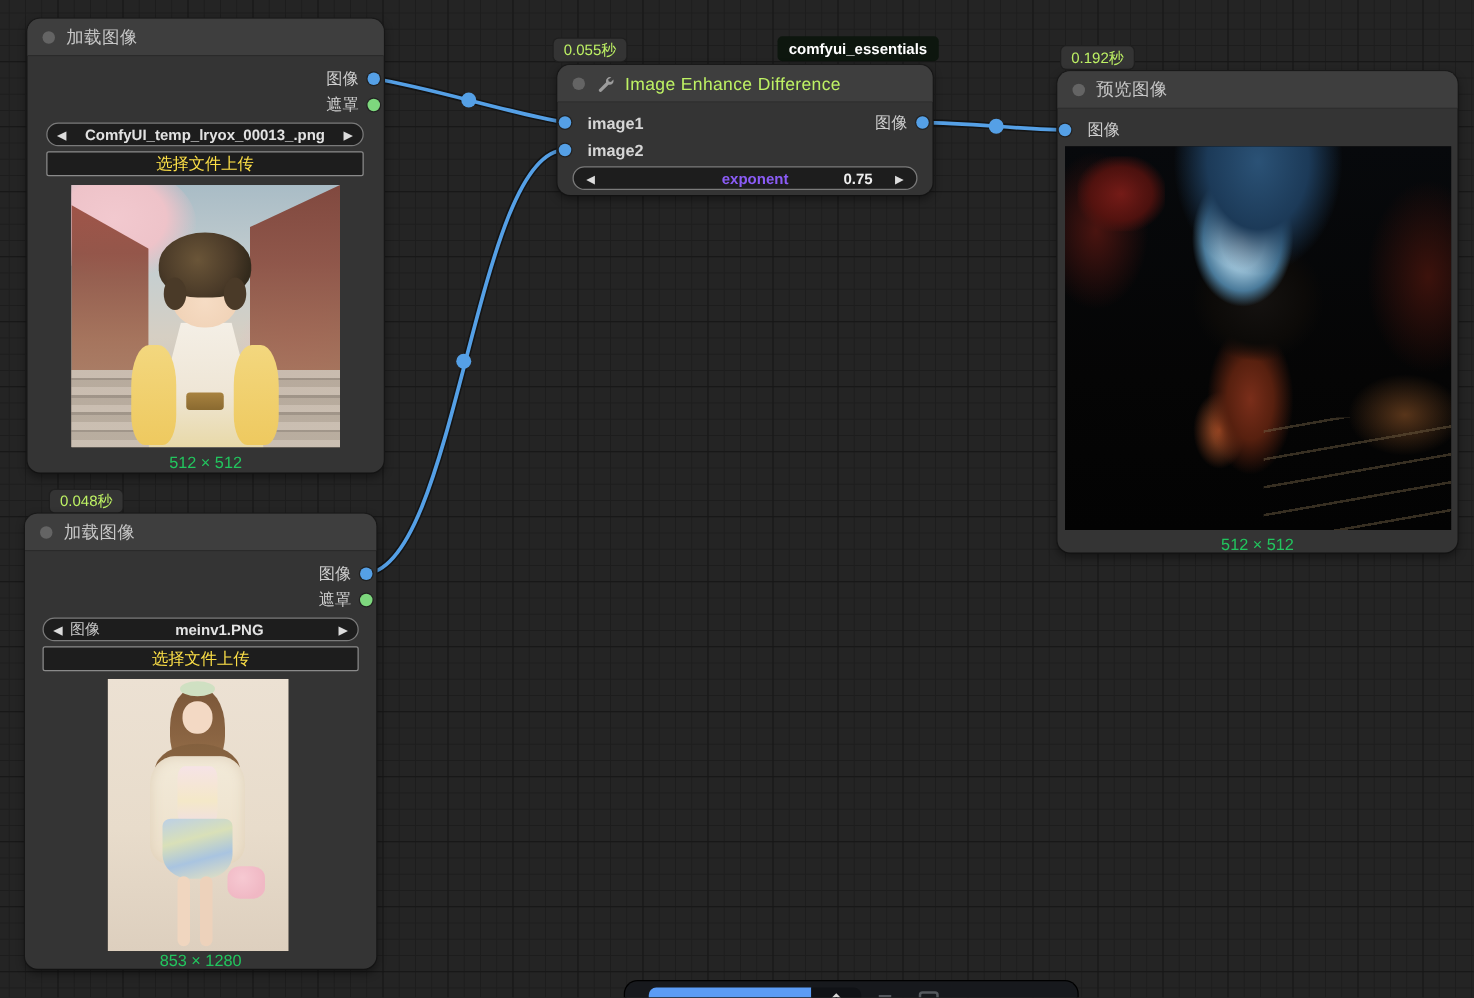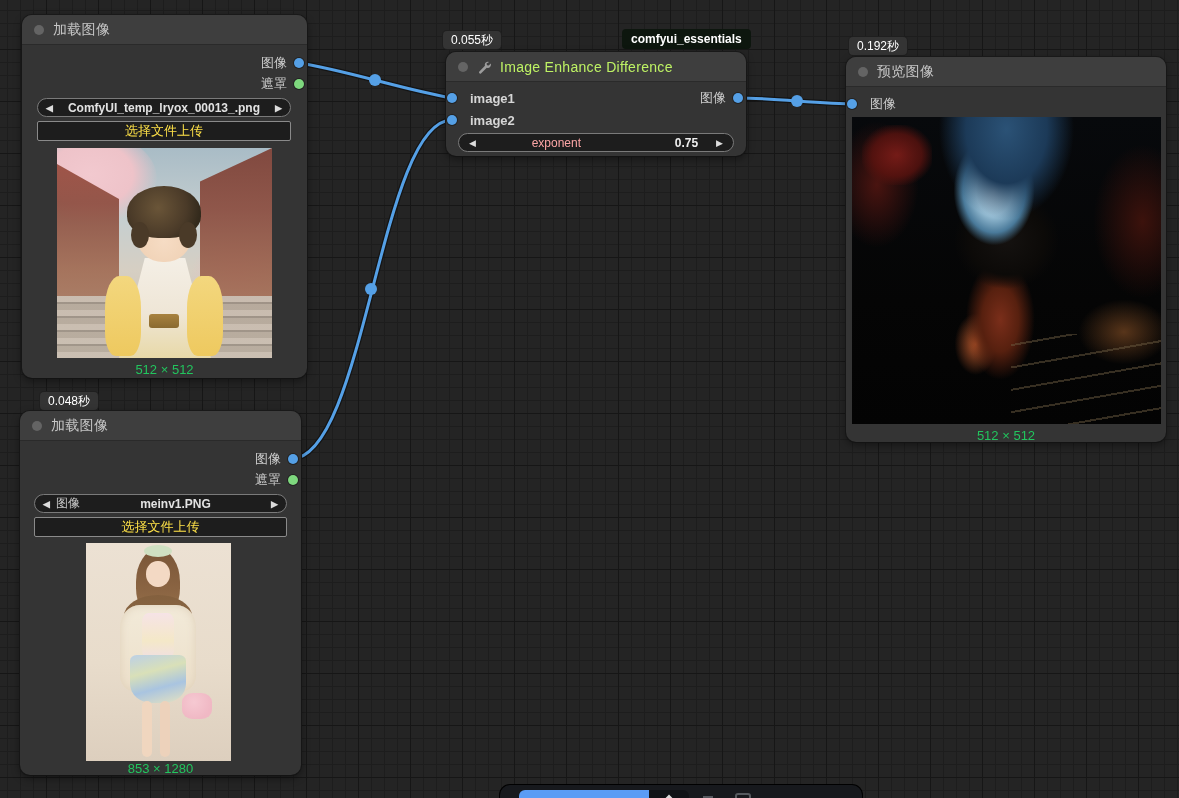--- a/index.html
+++ b/index.html
@@ -60,32 +60,32 @@
     position:absolute; height:20px; background:#1d1d1d; border:1px solid #8a8a8a;
     border-radius:2px; color:#fde047; font-size:13px;
     display:flex; align-items:center; justify-content:center; cursor:pointer;
   }
   .num-widget {
     position:absolute; height:19px; border-radius:10px; background:#1d1d1d;
     border:1px solid #7a7a7a; display:flex; align-items:center; padding:0 10px;
     font-size:12px;
   }
   .num-widget .arrow { font-size:9px; color:#dcdcdc; }
-  .num-widget .nw-label { color:#fca5a5; margin-left:6px; flex:1; text-align:center; }
+  .num-widget .nw-label { color:#8b5cf6; margin-left:6px; flex:1; text-align:right;font-weight:bold; }
   .num-widget .nw-value { color:#efefef; font-weight:bold; margin-right:18px;margin-left:44px; }
   .img-frame { position:absolute; overflow:hidden; background:#111; }
   .img-layer { position:absolute; }
   .node-caption {
     position:absolute; left:0; right:0; text-align:center;
     font-size:13px; color:#22c55e;
   }
   
   .timer-badge {
     position:absolute; height:18px; padding:1px 8px 0; background:#343434;
-    border-radius:4px; color:#ffffff; font-size:12px; line-height:17px;
+    border-radius:4px; color:#bef264; font-size:12px; line-height:17px;
     box-shadow:0 0 0 1px #1f1f1f;
   }
   .pack-badge {
     position:absolute; height:20px; padding:2px 9px 0; background:#0d160e;
     border-radius:4px; color:#ffffff; font-size:12px; font-weight:bold; line-height:17px;
   }
   
   svg.links { position:absolute; left:0; top:0; width:1179px; height:798px; }
   
   .bottom-bar {

